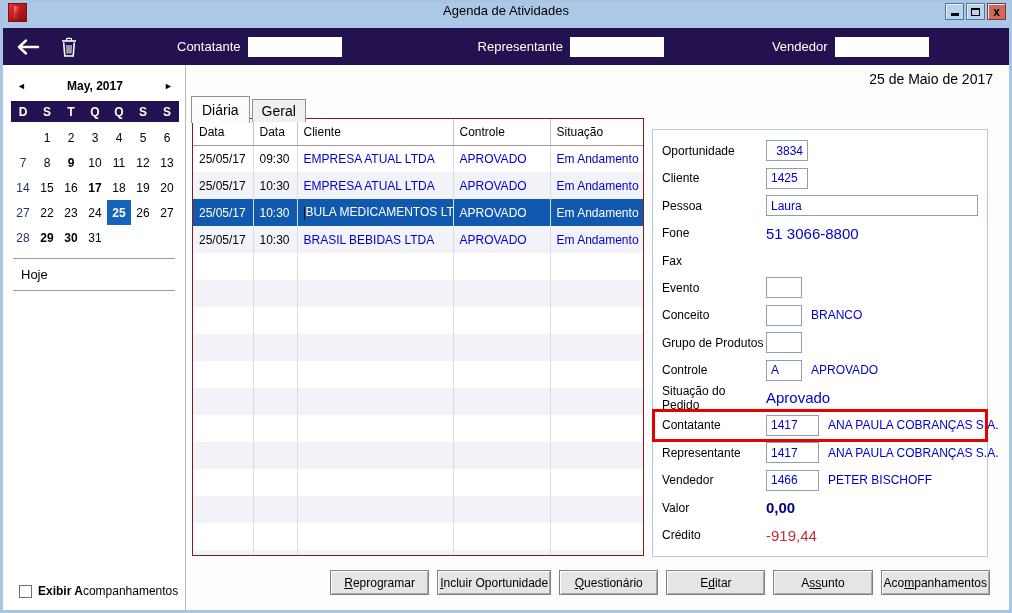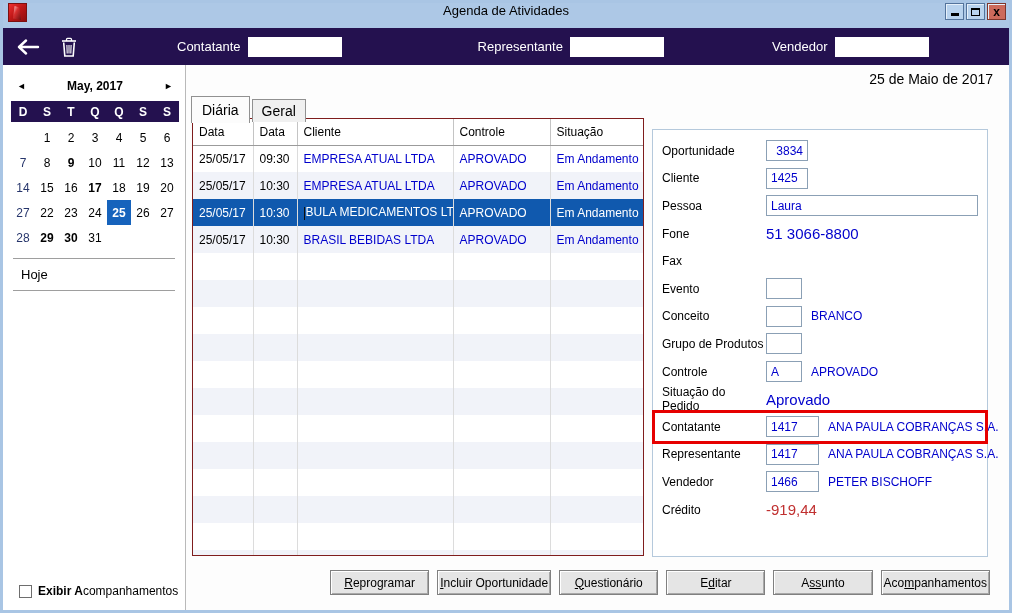--- a/index.html
+++ b/index.html
@@ -400,20 +400,24 @@
           <span class="flabel">Representante</span>
           <input class="finput w53" value="1417" style="">
           <span class="fsuffix">ANA PAULA COBRANÇAS S.A.</span>
         </div>
         <div class="frow">
           <span class="flabel">Vendedor</span>
           <input class="finput w53" value="1466" style="">
           <span class="fsuffix">PETER BISCHOFF</span>
         </div>
         <div class="frow">
+          <span class="flabel">Valor</span>
+          <span class="ftext valor">0,00</span>
+        </div>
+        <div class="frow">
           <span class="flabel">Crédito</span>
           <span class="ftext credito">-919,44</span>
         </div>
       </div>
 
       <div class="actions">
         <button class="action-btn"><span></span><span class="mn">R</span><span>eprogramar</span></button>
         <button class="action-btn"><span></span><span class="mn">I</span><span>ncluir Oportunidade</span></button>
         <button class="action-btn"><span></span><span class="mn">Q</span><span>uestionário</span></button>
         <button class="action-btn"><span>E</span><span class="mn">d</span><span>itar</span></button>

